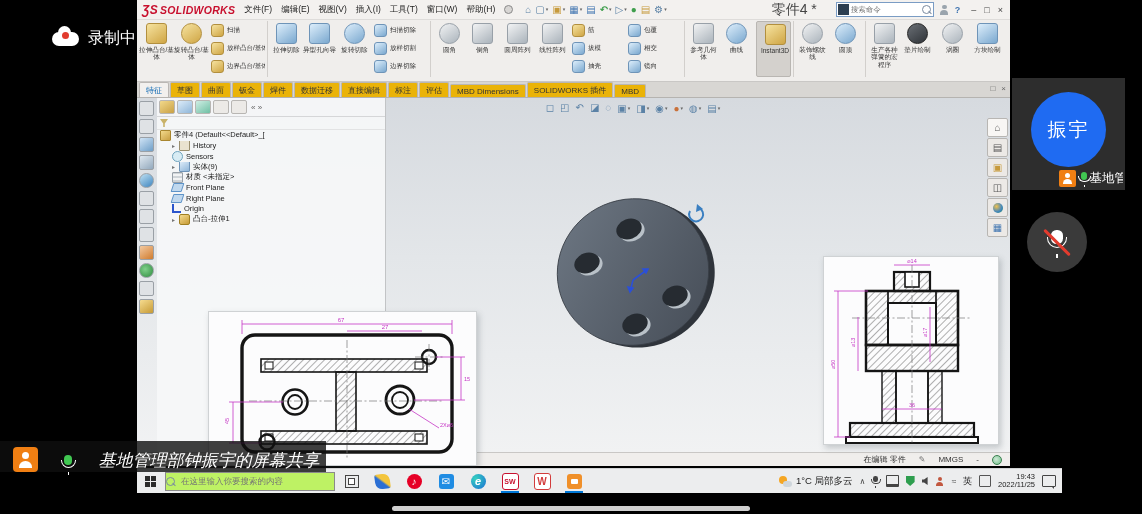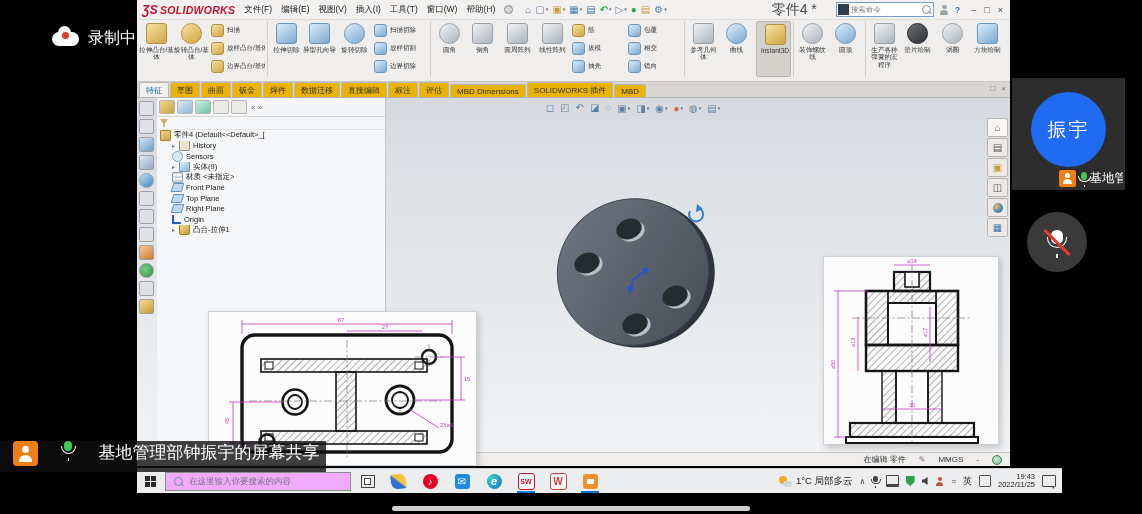--- a/index.html
+++ b/index.html
@@ -104,21 +104,21 @@
   .tp .g.ballg{background:radial-gradient(circle at 35% 35%,#f2c14e,#3f86c0 60%,#2e8b3e);width:10px;height:10px;border-radius:50%;display:inline-block;}
   
   .sbar{height:13px;background:#f0eeec;border-top:1px solid #c9c7c5;display:flex;align-items:center;justify-content:flex-end;gap:13px;font-size:8px;color:#333;padding-right:8px;}
   .sb-globe{width:8px;height:8px;border-radius:50%;border:1px solid #3b7f4f;background:radial-gradient(circle at 40% 40%,#cfe9d6,#6fbf8a);}
   .sb-edit{color:#777;font-size:8px;}
   
   .taskbar{position:absolute;left:137px;top:468px;width:925px;height:24px;background:#eceDee;background:#ecedee;border-top:1px solid #d0d1d2;display:flex;align-items:center;z-index:10;}
   .start{width:26px;height:24px;display:flex;align-items:center;justify-content:center;}
   .winlogo{display:grid;grid-template-columns:5px 5px;grid-template-rows:5px 5px;gap:1px;}
   .winlogo i{background:#2b2b2b;}
-  .tb-search{display:flex;align-items:center;gap:4px;width:168px;height:17px;background:#f0abfc;border:1px solid #8a8a8a;padding:0 8px;margin-left:2px;}
+  .tb-search{display:flex;align-items:center;gap:4px;width:168px;height:17px;background:#bef264;border:1px solid #8a8a8a;padding:0 0;margin-left:2px;}
   .tb-search input{border:none;outline:none;flex:1;min-width:0;font-size:8.5px;color:#555;background:transparent;padding:0;}
   .taskview{width:12px;height:11px;border:1px solid #444;margin:0 8px 0 10px;position:relative;background:#ecedee;}
   .taskview::after{content:"";position:absolute;left:2px;top:2px;width:5px;height:5px;border:1px solid #444;background:#fff;}
   .apps{display:flex;align-items:center;gap:10px;margin-left:4px;}
   .app{position:relative;width:22px;height:24px;display:flex;align-items:center;justify-content:center;}
   .app .ai{width:15px;height:15px;display:flex;align-items:center;justify-content:center;border-radius:3px;font-size:8px;font-weight:bold;color:#fff;}
   .app-pen .ai{background:linear-gradient(45deg,#2b6fd4 45%,#f3c53d 55%);transform:rotate(-8deg);border-radius:2px 7px 2px 7px;}
   .app-music .ai{background:#e60026;border-radius:50%;font-size:10px;}
   .app-mail .ai{background:#1f8ce3;font-size:10px;}
   .app-edge .ai{background:radial-gradient(circle at 30% 30%,#35d1c0,#1b6fd4);border-radius:50%;font-style:italic;font-size:11px;}
@@ -155,21 +155,21 @@
   .avatar{position:absolute;left:19px;top:14px;width:75px;height:75px;border-radius:50%;background:#1f6bf2;display:flex;align-items:center;justify-content:center;color:#fff;font-size:19px;letter-spacing:2px;}
   .vrow{position:absolute;left:2px;bottom:3px;right:2px;display:flex;align-items:center;gap:4px;color:#fff;margin-left:45px;}
   .obadge{width:17px;height:17px;background:#f07f13;border-radius:2px;display:flex;align-items:center;justify-content:center;color:#fff;font-size:13px;flex:none;}
   .vrow .mic{font-size:13px;color:#fff;}
   .vname{font-size:12.5px;white-space:nowrap;overflow:hidden;}
   .mutebtn{position:absolute;left:1027px;top:212px;width:60px;height:60px;border-radius:50%;background:#3a3a3a;z-index:20;display:flex;align-items:center;justify-content:center;}
   .mutebtn .mic{font-size:24px;color:#fff;}
   .mutebtn .mic::before{background:#fff;}
   .slash{position:absolute;width:36px;height:3px;background:#e23b2e;transform:rotate(45deg);border-radius:2px;}
   
-  .banner{position:absolute;left:0;top:441px;width:326px;height:31px;background:rgba(15,15,15,.8);display:flex;align-items:flex-start;gap:25px;padding-left:13px;color:#fff;font-size:17px;z-index:30;box-sizing:border-box;}
+  .banner{position:absolute;left:0;top:441px;width:326px;height:31px;background:rgba(15,15,15,.8);display:flex;align-items:flex-end;gap:25px;padding-left:13px;color:#fff;font-size:17px;z-index:30;box-sizing:border-box;font-style:italic;}
   .banner .obadge{width:25px;height:25px;font-size:19px;border-radius:4px;}
   .banner .mic{font-size:17px;color:#fff;}
   .homebar{position:absolute;left:392px;top:506px;width:358px;height:5px;border-radius:3px;background:#e6e6e6;opacity:.9;z-index:40;}
 </style>
 </head>
 <body>
 
 <div id="stage">
 
   <div class="rec-badge">
@@ -478,24 +478,20 @@
             <div class="trow lvl1">
               <i class="ti ti-mat"></i>
               <span>材质 &lt;未指定&gt;</span>
             </div>
 
             <div class="trow lvl1">
               <i class="ti ti-plane"></i>
               <span>Front Plane</span>
             </div>
 
-            <div class="trow lvl1">
-              <i class="ti ti-plane"></i>
-              <span>Top Plane</span>
-            </div>
 
             <div class="trow lvl1">
               <i class="ti ti-plane"></i>
               <span>Right Plane</span>
             </div>
 
             <div class="trow lvl1">
               <i class="ti ti-origin"></i>
               <span>Origin</span>
             </div>

